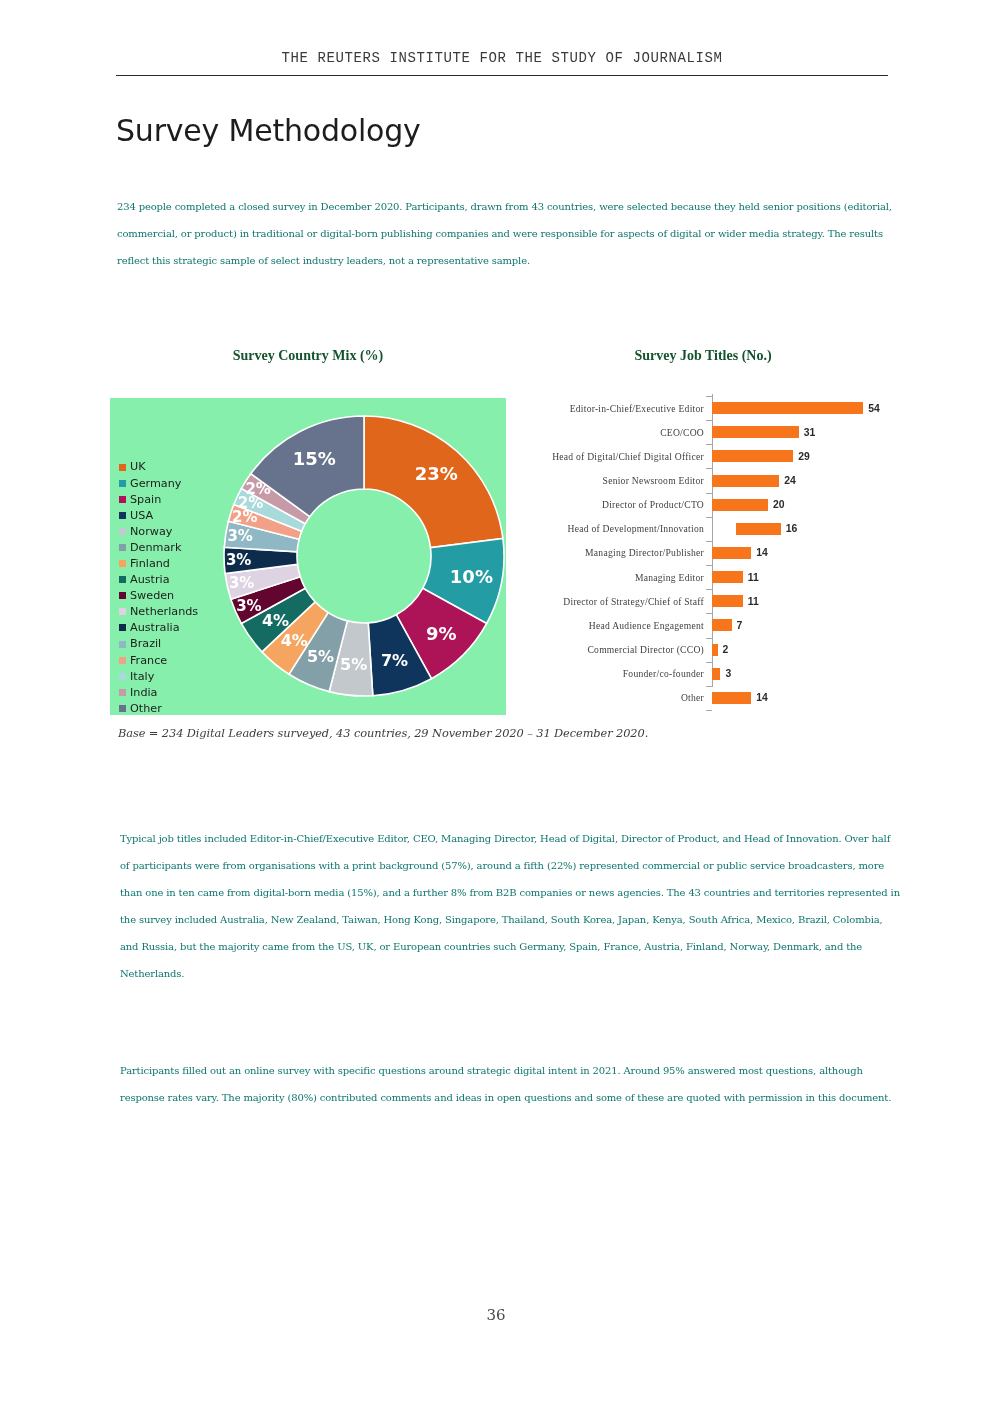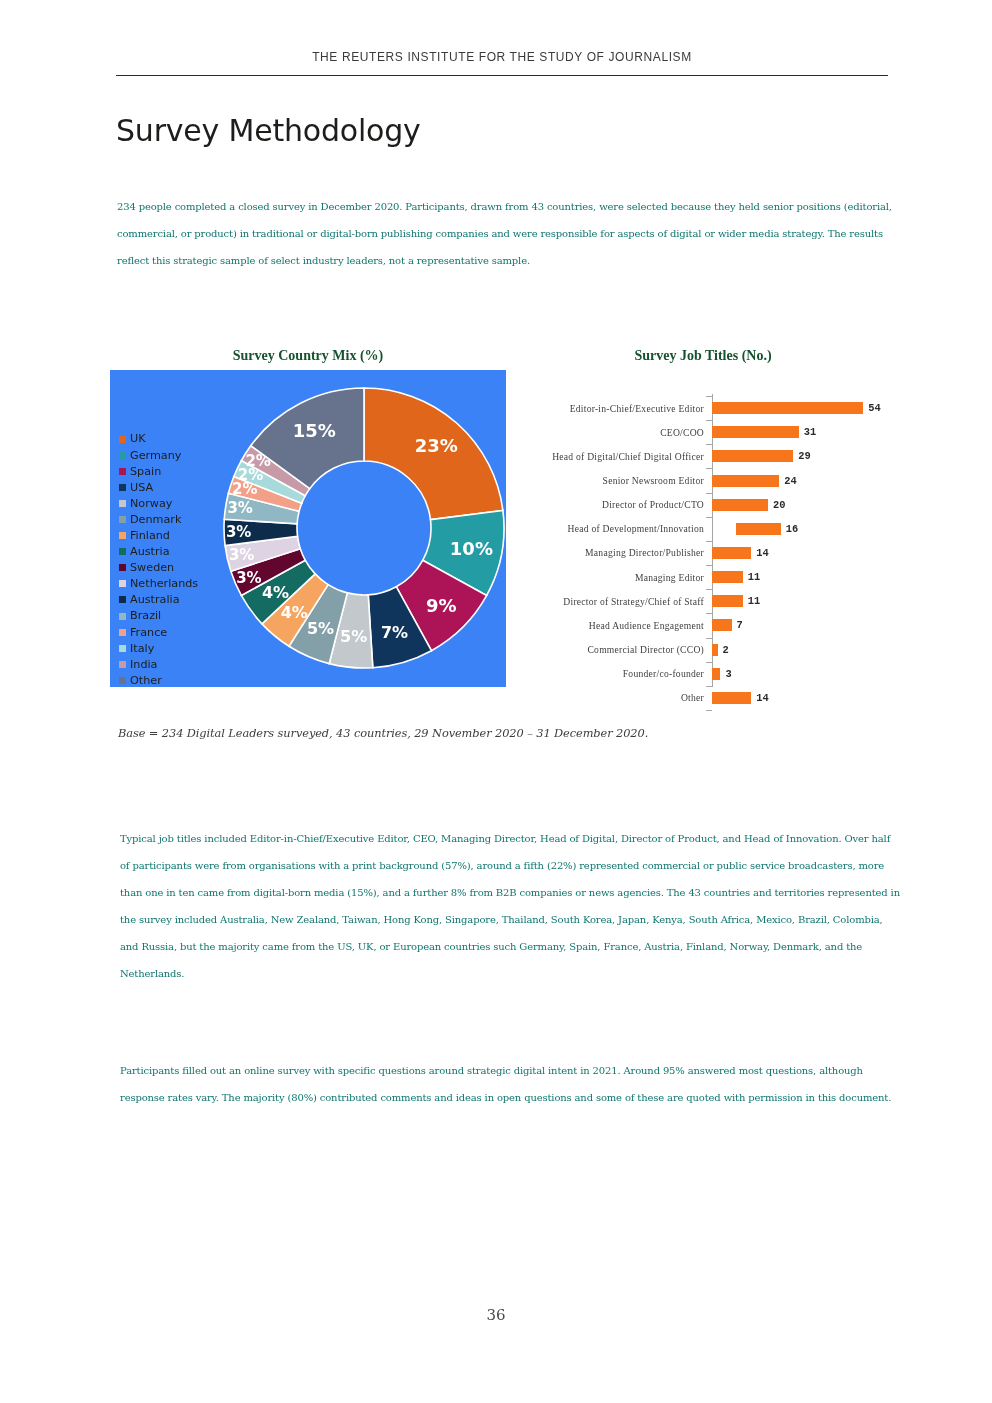--- a/index.html
+++ b/index.html
@@ -20,22 +20,22 @@
     inset: 0;
   }
 
   
   .running-head {
     position: absolute;
     left: 116px;
     top: 50px;
     width: 772px;
     text-align: center;
-    font-family: Liberation Sans, sans-serif;
-    font-size: 12px;
+    font-family: Liberation Mono, monospace;
+    font-size: 14px;
     letter-spacing: 0.6px;
     color: #3a3a3a;
   }
   .head-rule {
     position: absolute;
     left: 116px;
     top: 75px;
     width: 772px;
     height: 1px;
     background: #2b2b2b;
@@ -82,24 +82,24 @@
     color: #14532d;
     white-space: nowrap;
   }
   #donut-title { left: 0px;   top: 10px; width: 396px; text-align: center; }
   #bars-title  { left: 396px; top: 10px; width: 394px; text-align: center; }
 
   
   .donut-panel {
     position: absolute;
     left: 0px;
-    top: 32px;
+    top: 60px;
     width: 396px;
     height: 317px;
-    background: #3b82f6;
+    background: #86efac;
   }
   .bars-panel {
     position: absolute;
     left: 396px;
     top: 44px;
     width: 394px;
     height: 317px;
     background: #ffffff;
   }
 
@@ -175,21 +175,21 @@
     flex: 1 1 auto;
     height: 100%;
     display: flex;
     align-items: center;
   }
   .bar-fill {
     height: 12px;
     background: #f7761c;
   }
   .bar-val {
-    font-family: Liberation Mono, monospace;
+    font-family: Liberation Sans, sans-serif;
     font-size: 10.4px;
     font-weight: bold;
     color: #2b2b2b;
     margin-left: 5px;
     white-space: nowrap;
   }
   .axis-line {
     position: absolute;
     left: 206px;
     top: 12px;

